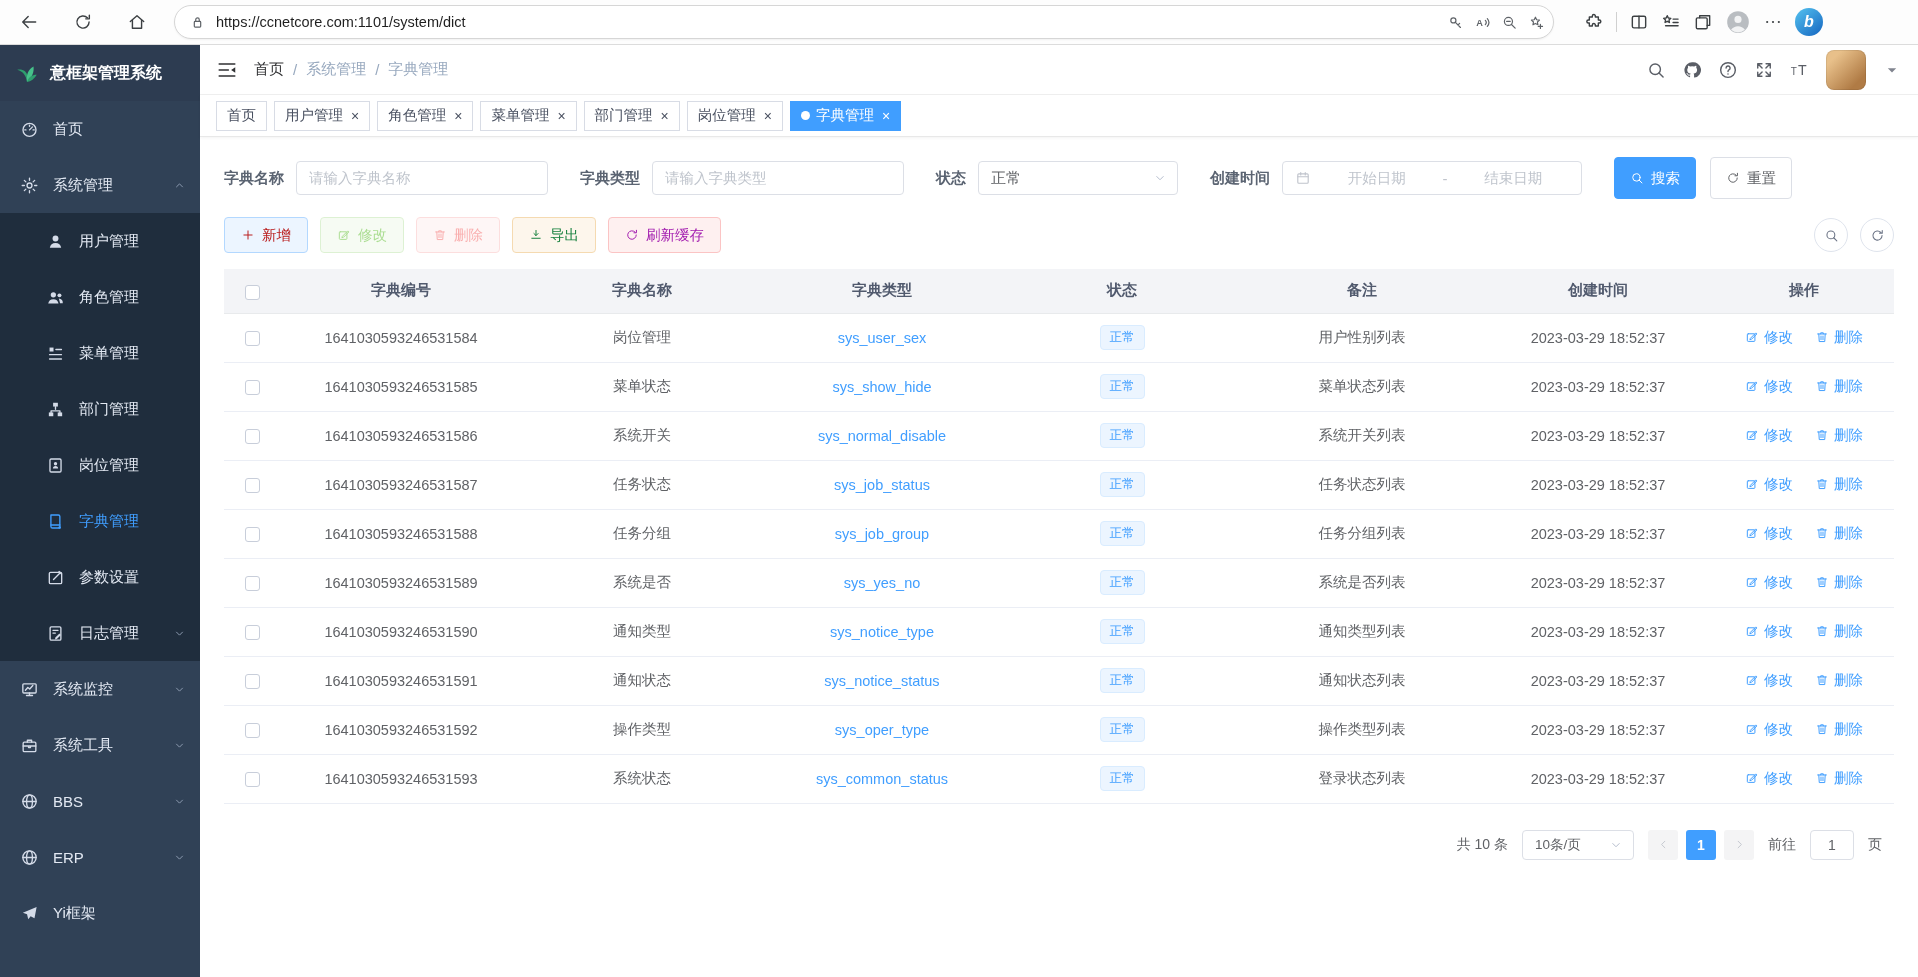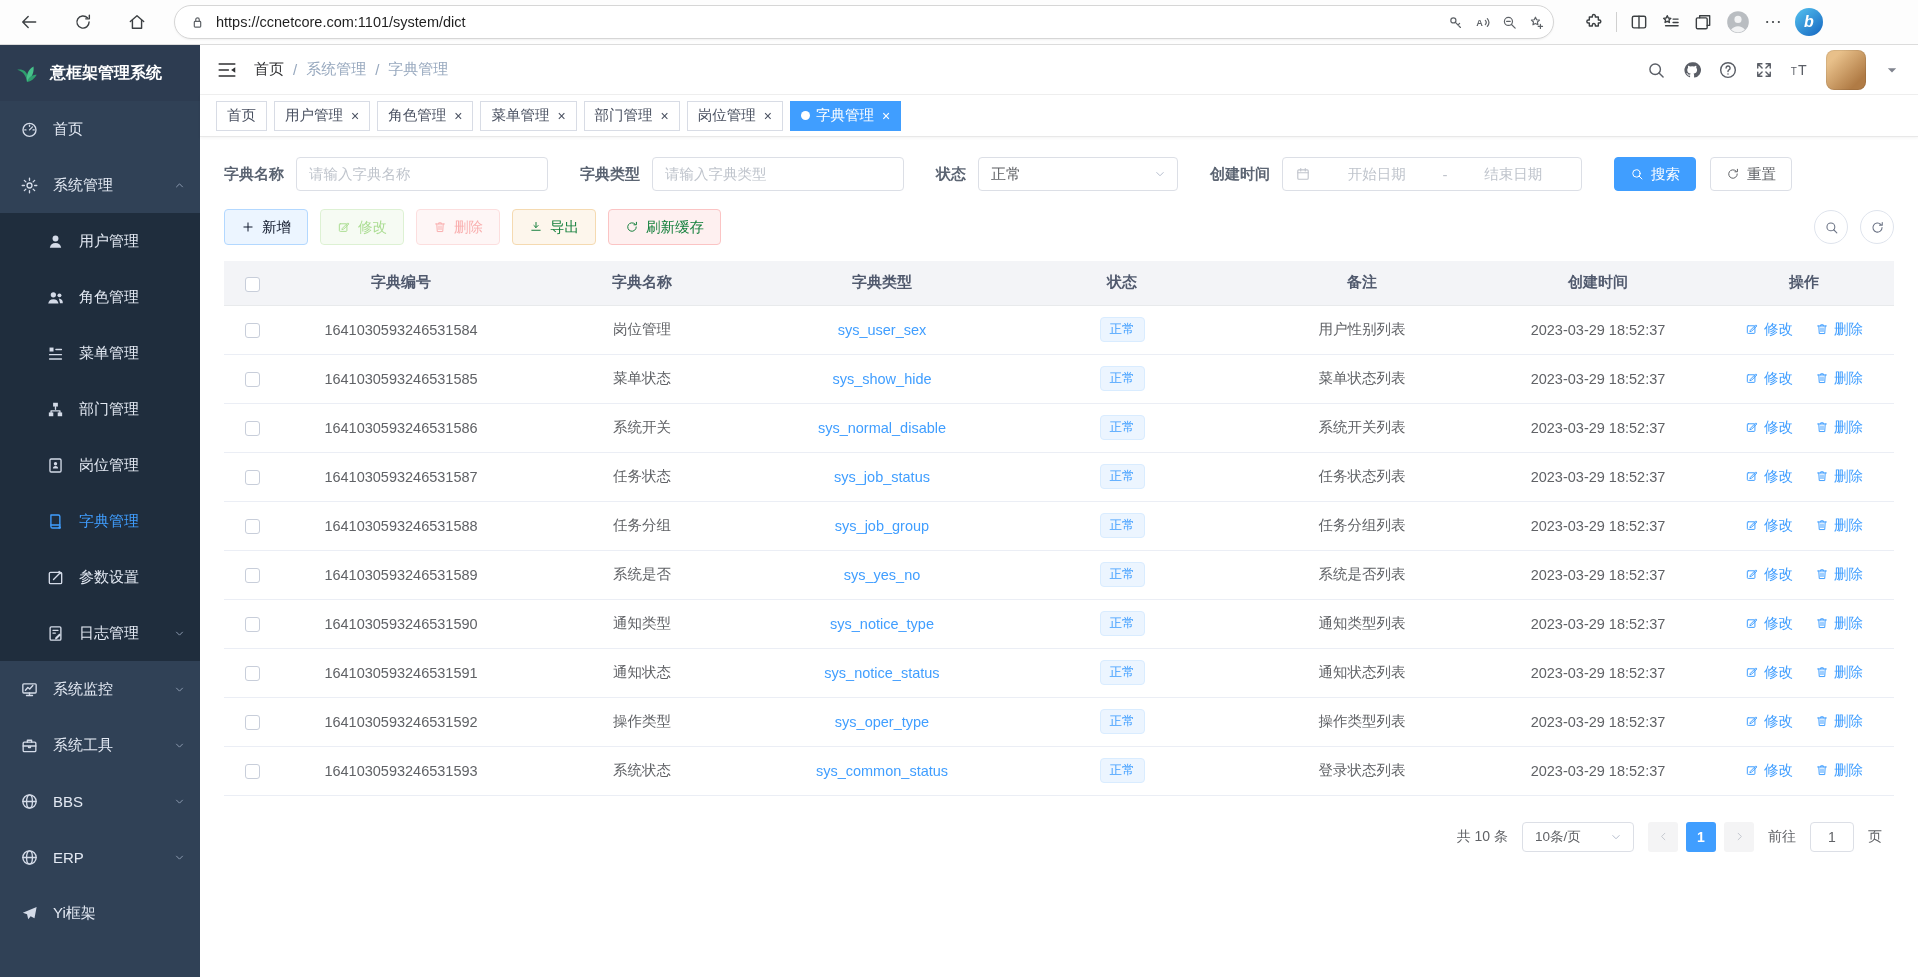--- a/index.html
+++ b/index.html
@@ -63,33 +63,33 @@
   .f-label{font-weight:bold;color:#5b6472;white-space:nowrap}
   .f-input{height:34px;width:252px;border:1px solid #dcdfe6;border-radius:4px;padding:0 12px;font-size:14.5px;color:#606266;outline:none;font-family:Liberation Sans, sans-serif}
   .f-input::placeholder{color:#bfc4cc}
   .select{height:34px;border:1px solid #dcdfe6;border-radius:4px;display:flex;align-items:center;padding:0 10px 0 12px;color:#606266;cursor:pointer;background:#fff}
   .select-status{width:200px}
   .select .caret{margin-left:auto;width:14px;height:14px;color:#b4bccc}
   .daterange{height:34px;width:300px;border:1px solid #dcdfe6;border-radius:4px;display:flex;align-items:center;gap:10px;padding:0 12px;color:#bfc4cc;background:#fff}
   .daterange .icon{width:16px;height:16px;color:#c0c4cc}
   .daterange .dr-text{flex:1;text-align:center;font-size:14.5px}
   .daterange .dr-sep{color:#c0c4cc}
-  .btn{height:34px;border-radius:4px;display:inline-flex;align-items:center;gap:7px;padding:0 15px;font-size:14.5px;cursor:pointer;border:1px solid transparent;background:#fff;font-family:inherit}
+  .btn{height:42px;border-radius:4px;display:inline-flex;align-items:center;gap:7px;padding:0 15px;font-size:14.5px;cursor:pointer;border:1px solid transparent;background:#fff;font-family:inherit}
   .btn .icon{width:14px;height:14px}
   .btn-primary{background:#409eff;border-color:#409eff;color:#fff}
   .btn-plain{border-color:#dcdfe6;color:#606266}
 
   
   .toolbar{display:flex;align-items:center;gap:12px;margin-top:18px}
   .btn-lite{height:36px;padding:0 16px;border-radius:4px}
-  .btn-add{color:#0f172a;background:#ecf5ff;border-color:#b3d8ff}
+  .btn-add{color:#b91c1c;background:#ecf5ff;border-color:#b3d8ff}
   .btn-edit{color:#67c23a;background:#f0f9eb;border-color:#c2e7b0;opacity:.55}
   .btn-del{color:#f56c6c;background:#fef0f0;border-color:#fbc4c4;opacity:.55}
   .btn-export{color:#15803d;background:#fdf6ec;border-color:#f5dab1}
-  .btn-cache{color:#15803d;background:#fef0f0;border-color:#fbc4c4}
+  .btn-cache{color:#a21caf;background:#fef0f0;border-color:#fbc4c4}
   .tb-right{margin-left:auto;display:flex;gap:12px}
   .circle-btn{width:34px;height:34px;border-radius:50%;border:1px solid #dfe4ed;background:#fff;display:flex;align-items:center;justify-content:center;color:#6b7385;cursor:pointer}
   .circle-btn .icon{width:15px;height:15px}
 
   
   table{width:100%;border-collapse:collapse;table-layout:fixed;margin-top:16px}
   thead th{background:#f3f4f7;color:#515a6e;font-weight:bold;font-size:15px;height:44px;text-align:center;border-bottom:1px solid #e8eaec}
   tbody td{height:49px;text-align:center;color:#606266;font-size:14.5px;border-bottom:1px solid #ebeef5;white-space:nowrap;overflow:hidden}
   .checkbox{display:inline-block;width:15px;height:15px;border:1px solid #c8ceda;border-radius:3px;background:#fff;vertical-align:middle;cursor:pointer}
   .link{color:#409eff;text-decoration:none;cursor:pointer}

